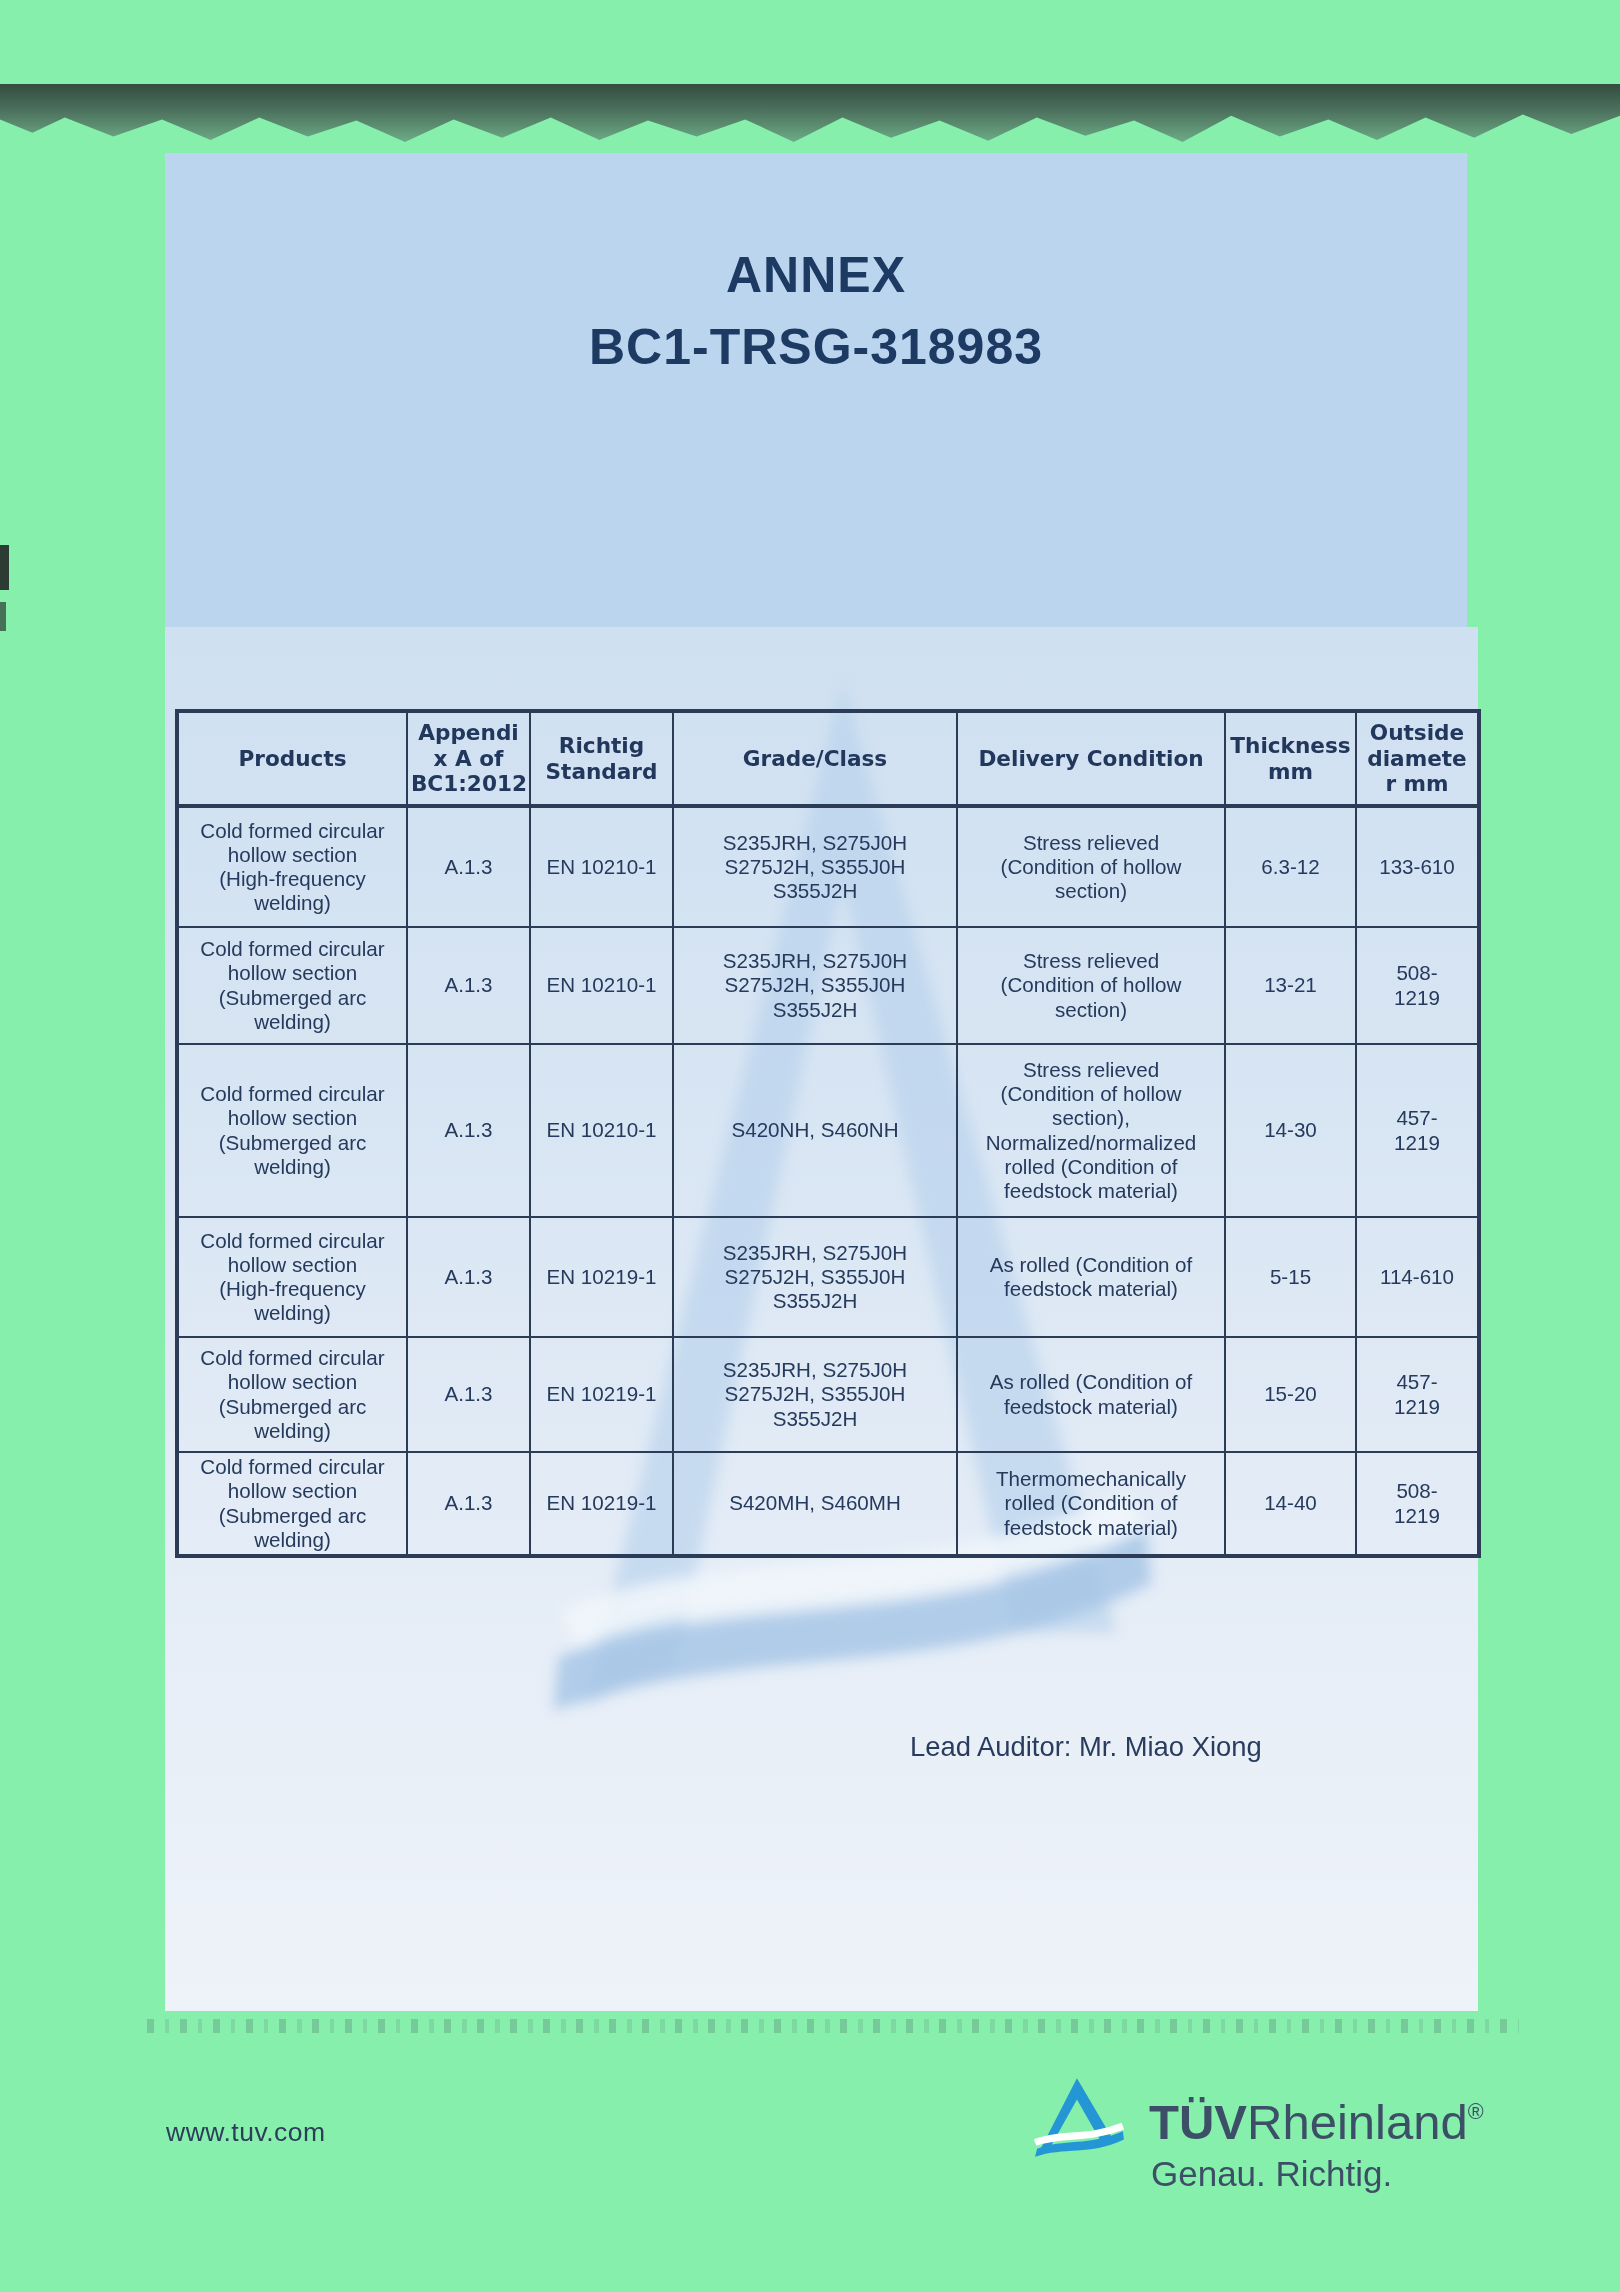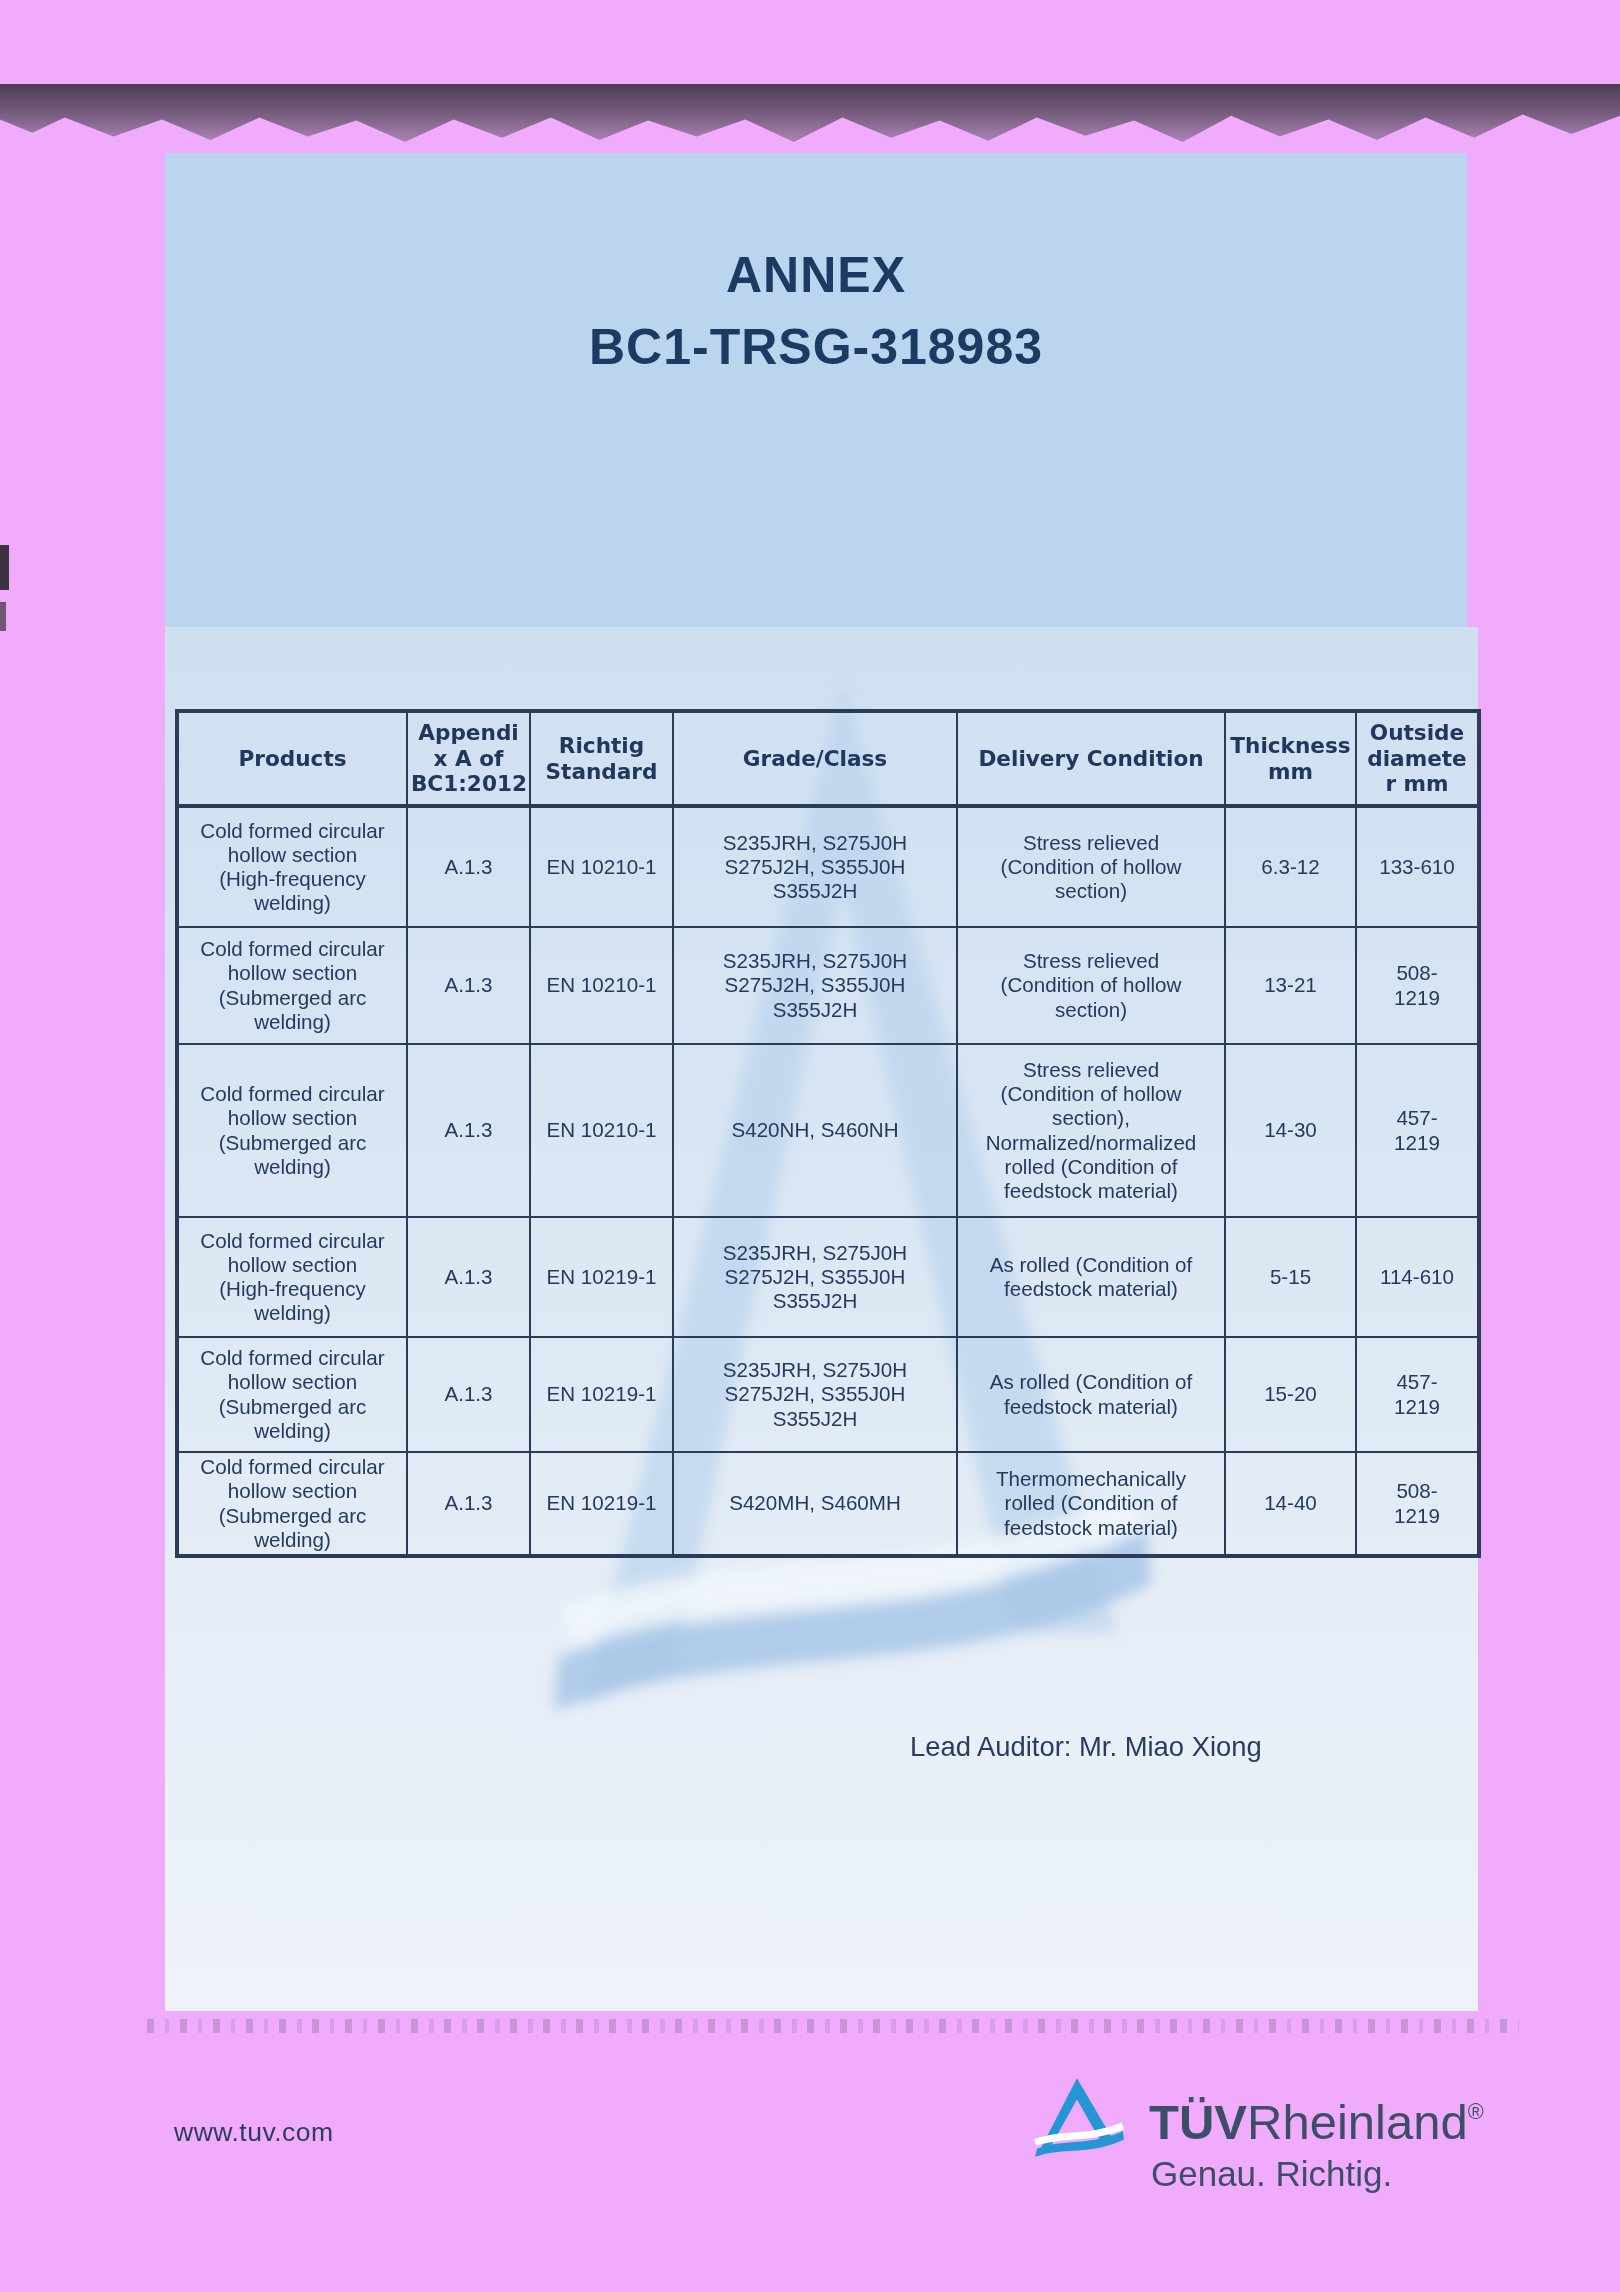--- a/index.html
+++ b/index.html
@@ -1,18 +1,18 @@
 <!DOCTYPE html>
 <html><head>
 <meta charset="utf-8">
 <style>
   html,body { margin:0; padding:0; background:#ffffff; }
   #page {
     position:relative; width:1620px; height:2293px; overflow:hidden;
-    background:#f0abfc; font-family:"Liberation Sans", sans-serif;
+    background:#86efac; font-family:"Liberation Sans", sans-serif;
   }
   
   .scan-band {
     position:absolute; left:0; top:84px; width:100%; height:61px; opacity:.8;
     background:linear-gradient(180deg, rgba(25,25,28,.95) 0%, rgba(45,45,50,.8) 45%, rgba(70,70,78,.45) 100%);
     clip-path:polygon(0 0,100% 0,100% 52%,97% 82%,94% 50%,91% 88%,88% 55%,85% 92%,82% 58%,79% 86%,76% 52%,73% 95%,70% 60%,67% 85%,64% 55%,61% 93%,58% 60%,55% 88%,52% 55%,49% 95%,46% 58%,43% 86%,40% 60%,37% 92%,34% 55%,31% 88%,28% 58%,25% 95%,22% 60%,19% 86%,16% 55%,13% 92%,10% 58%,7% 86%,4% 55%,2% 80%,0 58%);
   }
   .edge-mark { position:absolute; background:#1c1c1e; }
   .bottom-speckle {
     position:absolute; left:147px; top:2019px; width:1372px; height:13.7px; opacity:.28;
@@ -45,21 +45,21 @@
   }
   table.annex th {
     font-family:"DejaVu Sans", sans-serif; font-weight:bold; font-size:21.6px;
     color:#21375c; line-height:1.2; border-bottom-width:4.9px;
   }
   table.annex td { font-size:20.6px; color:#253a5c; line-height:1.17; }
   .lead-auditor {
     position:absolute; left:910px; top:1731px; font-size:27.4px; color:#2a3c5e;
   }
   
-  .website { position:absolute; left:174px; top:2117px; font-size:26.5px; letter-spacing:0.5px; color:#2c3e5a; }
+  .website { position:absolute; left:166px; top:2117px; font-size:26.5px; letter-spacing:0.5px; color:#2c3e5a; }
   .logo-triangle { position:absolute; left:1033px; top:2074px; width:94px; height:88px; }
   .brand-line { position:absolute; left:1149px; top:2094px; font-size:49px; color:#3d4f66; white-space:nowrap; }
   .brand-line .b { font-weight:bold; }
   .brand-line .reg { font-size:21.6px; position:relative; top:-19.6px; }
   .tagline { position:absolute; left:1151px; top:2154px; font-size:35px; font-weight:500; color:#3d4f66; }
 </style>
 </head>
 <body>
 
 <div id="page">

